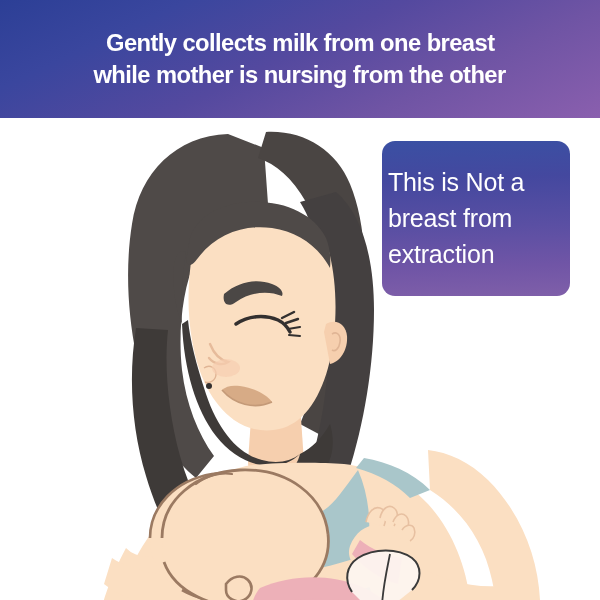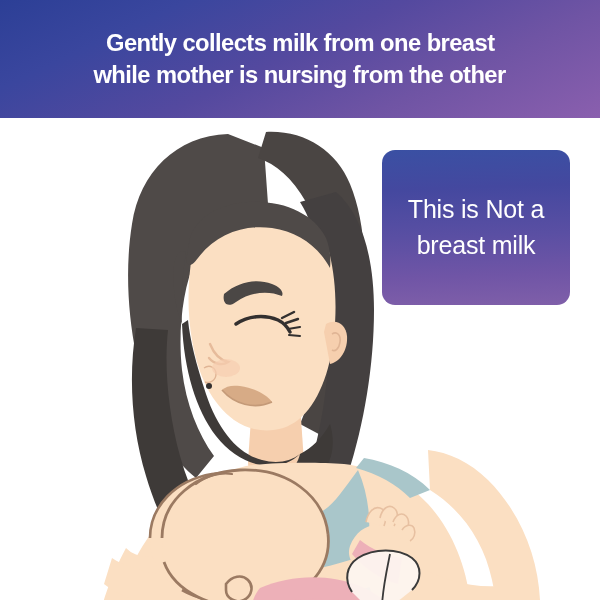--- a/index.html
+++ b/index.html
@@ -44,28 +44,28 @@
     letter-spacing: -0.6px;
     text-align: center;
     white-space: nowrap;
     transform: scaleX(0.97);
   }
 
   
   #callout-badge {
     position: absolute;
     left: 382px;
-    top: 150px;
+    top: 141px;
     width: 188px;
     height: 155px;
     border-radius: 13px;
     background: linear-gradient(178deg, #3a50a3 0%, #44489f 25%, #5a4fa3 55%, #7055a6 80%, #7f5fa9 100%);
     display: flex;
     flex-direction: column;
-    align-items: center;
+    align-items: flex-start;
     justify-content: center;
     box-sizing: border-box;
     padding: 4px 6px 6px 6px;
   }
   .badge-line {
     color: #ffffff;
     font-family: "Liberation Sans", sans-serif;
     font-size: 25px;
     line-height: 36px;
     text-align: center;
@@ -275,16 +275,17 @@
 
           <path d="M390 436 C386 456,382 474,382 490" fill="none" stroke="#3a3a3a" stroke-width="1.8"></path>
         </g>
 
       </g>
     </svg>
   </div>
 
   <div id="callout-badge">
     <div class="badge-line">This is Not a</div>
-    <div class="badge-line">breast milk</div>
+    <div class="badge-line">breast from</div>
+    <div class="badge-line">extraction</div>
   </div>
 
 </div>
 
 </body></html>

